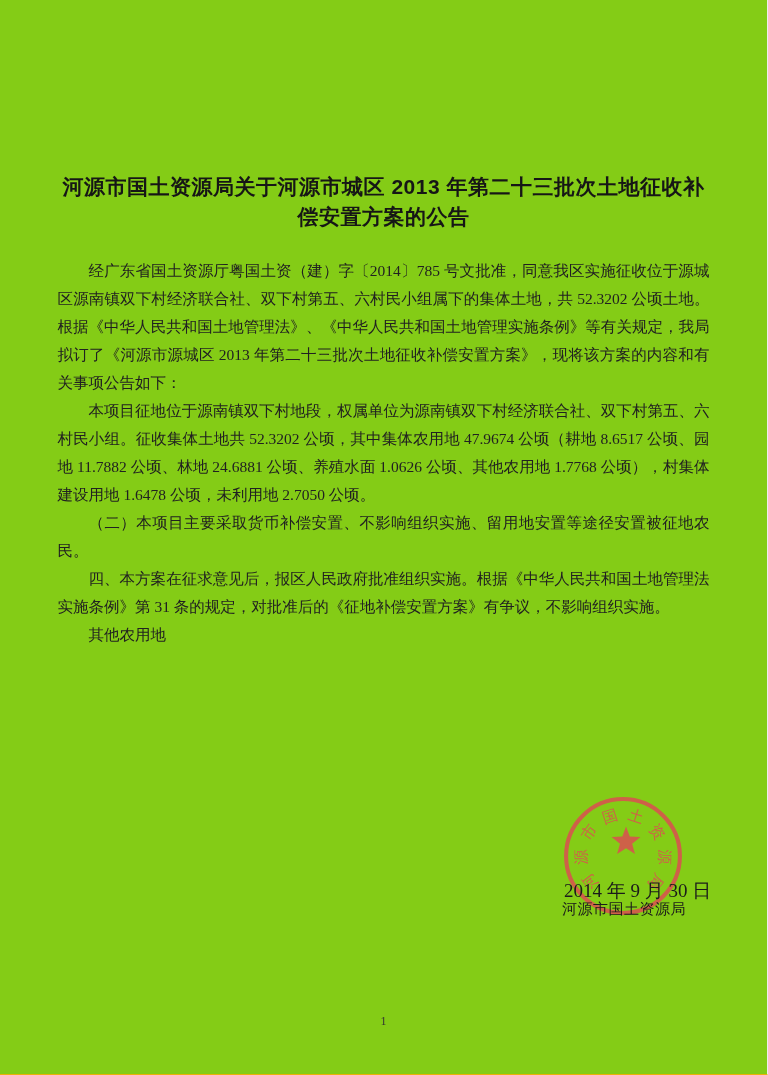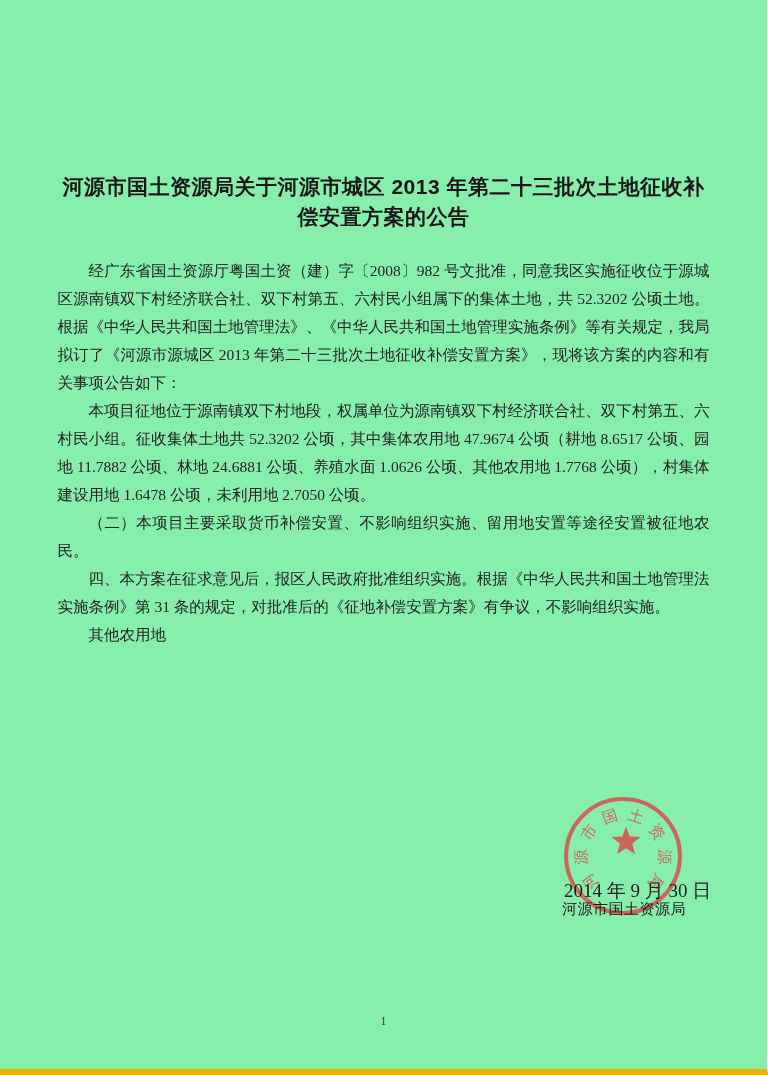--- a/index.html
+++ b/index.html
@@ -1,26 +1,26 @@
 <!DOCTYPE html>
 <html><head>
 <meta charset="utf-8">
 <style>
   html, body { margin: 0; padding: 0; background: #ffffff; }
   .page {
     position: relative;
     width: 768px;
     height: 1075px;
-    background: #86efac;
+    background: #84cc16;
     overflow: hidden;
     font-family: "Liberation Serif", serif;
     color: #1f1f1f;
     box-sizing: border-box;
     border-right: 1px solid #eee;
-    border-bottom: 6px solid #eab308;
+    border-bottom: 1px solid #eab308;
   }
   .title {
     margin: 0 auto;
     padding-top: 172px;
     width: 662px;
     font-family: "Liberation Sans", sans-serif;
     font-weight: 700;
     font-size: 21px;
     line-height: 30px;
     text-align: center;
@@ -79,21 +79,21 @@
   }
 </style>
 </head>
 <body>
 
 <div class="page">
 
   <h1 class="title">河源市国土资源局关于河源市城区 2013 年第二十三批次土地征收补偿安置方案的公告</h1>
 
   <div class="body-text">
-    <p>经广东省国土资源厅粤国土资（建）字〔2008〕982 号文批准，同意我区实施征收位于源城区源南镇双下村经济联合社、双下村第五、六村民小组属下的集体土地，共 52.3202 公顷土地。根据《中华人民共和国土地管理法》、《中华人民共和国土地管理实施条例》等有关规定，我局拟订了《河源市源城区 2013 年第二十三批次土地征收补偿安置方案》，现将该方案的内容和有关事项公告如下：</p>
+    <p>经广东省国土资源厅粤国土资（建）字〔2014〕785 号文批准，同意我区实施征收位于源城区源南镇双下村经济联合社、双下村第五、六村民小组属下的集体土地，共 52.3202 公顷土地。根据《中华人民共和国土地管理法》、《中华人民共和国土地管理实施条例》等有关规定，我局拟订了《河源市源城区 2013 年第二十三批次土地征收补偿安置方案》，现将该方案的内容和有关事项公告如下：</p>
     <p>本项目征地位于源南镇双下村地段，权属单位为源南镇双下村经济联合社、双下村第五、六村民小组。征收集体土地共 52.3202 公顷，其中集体农用地 47.9674 公顷（耕地 8.6517 公顷、园地 11.7882 公顷、林地 24.6881 公顷、养殖水面 1.0626 公顷、其他农用地 1.7768 公顷），村集体建设用地 1.6478 公顷，未利用地 2.7050 公顷。</p>
     <p>（二）本项目主要采取货币补偿安置、不影响组织实施、留用地安置等途径安置被征地农民。</p>
     <p>四、本方案在征求意见后，报区人民政府批准组织实施。根据《中华人民共和国土地管理法实施条例》第 31 条的规定，对批准后的《征地补偿安置方案》有争议，不影响组织实施。</p>
     <p>其他农用地</p>
   </div>
 
   <div class="seal">
     <svg width="124" height="124" viewBox="0 0 122 122" xmlns="http://www.w3.org/2000/svg">
       <circle cx="61" cy="61" r="56" fill="none" stroke-width="4" stroke="#d9534f"></circle>
       <polygon points="64,32 67.7,41.9 78.3,42.4 70,49 72.8,59.1 64,53.3 55.2,59.1 58,49 49.7,42.4 60.3,41.9" fill="#d9534f"></polygon>

